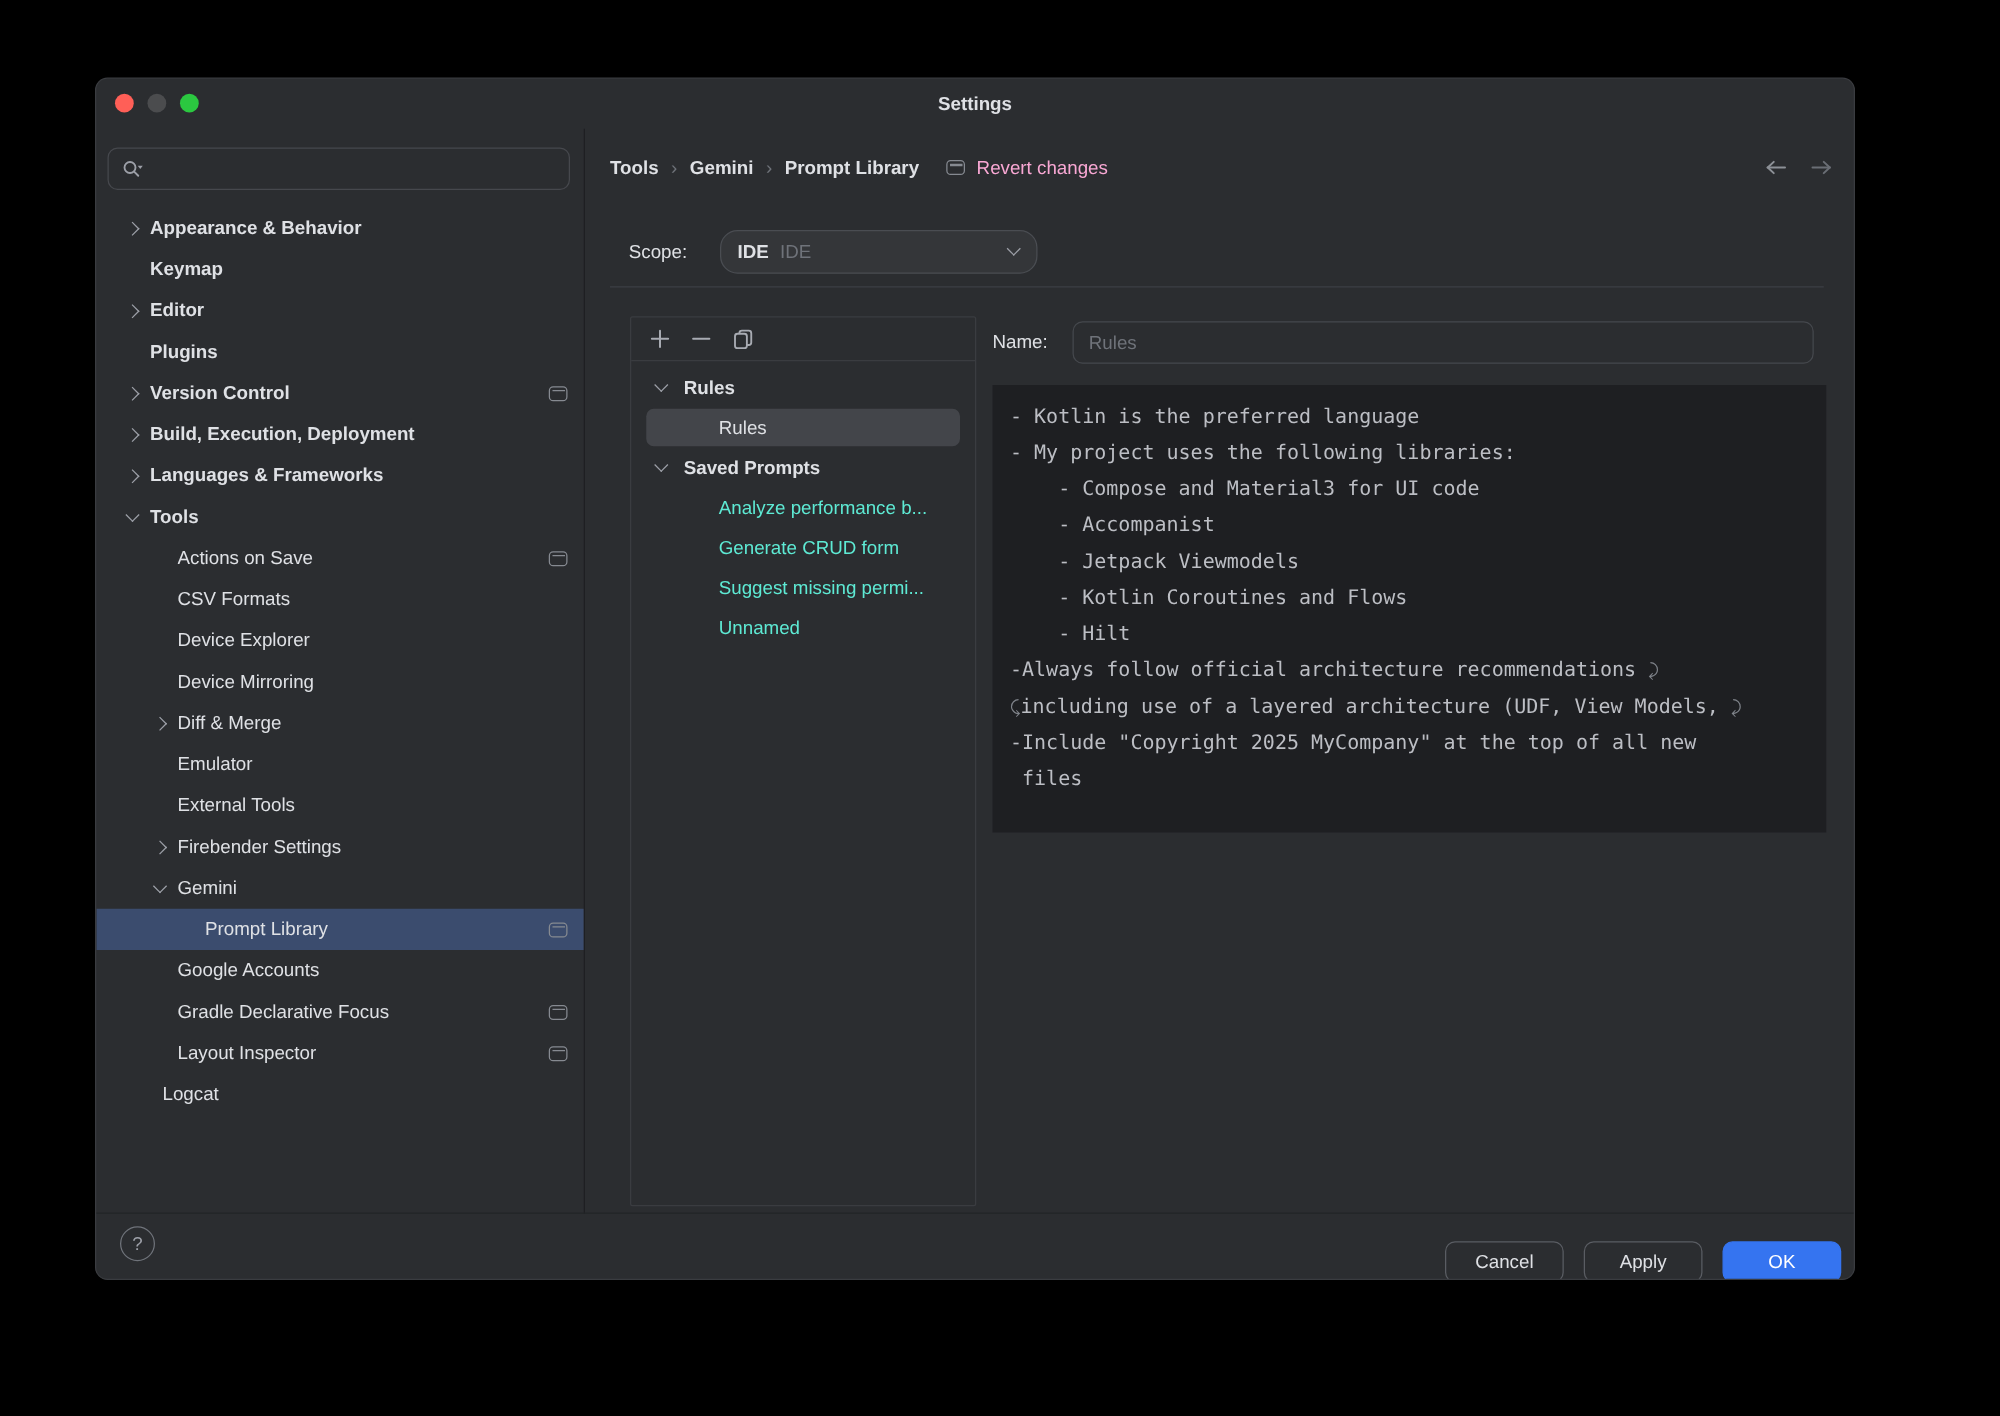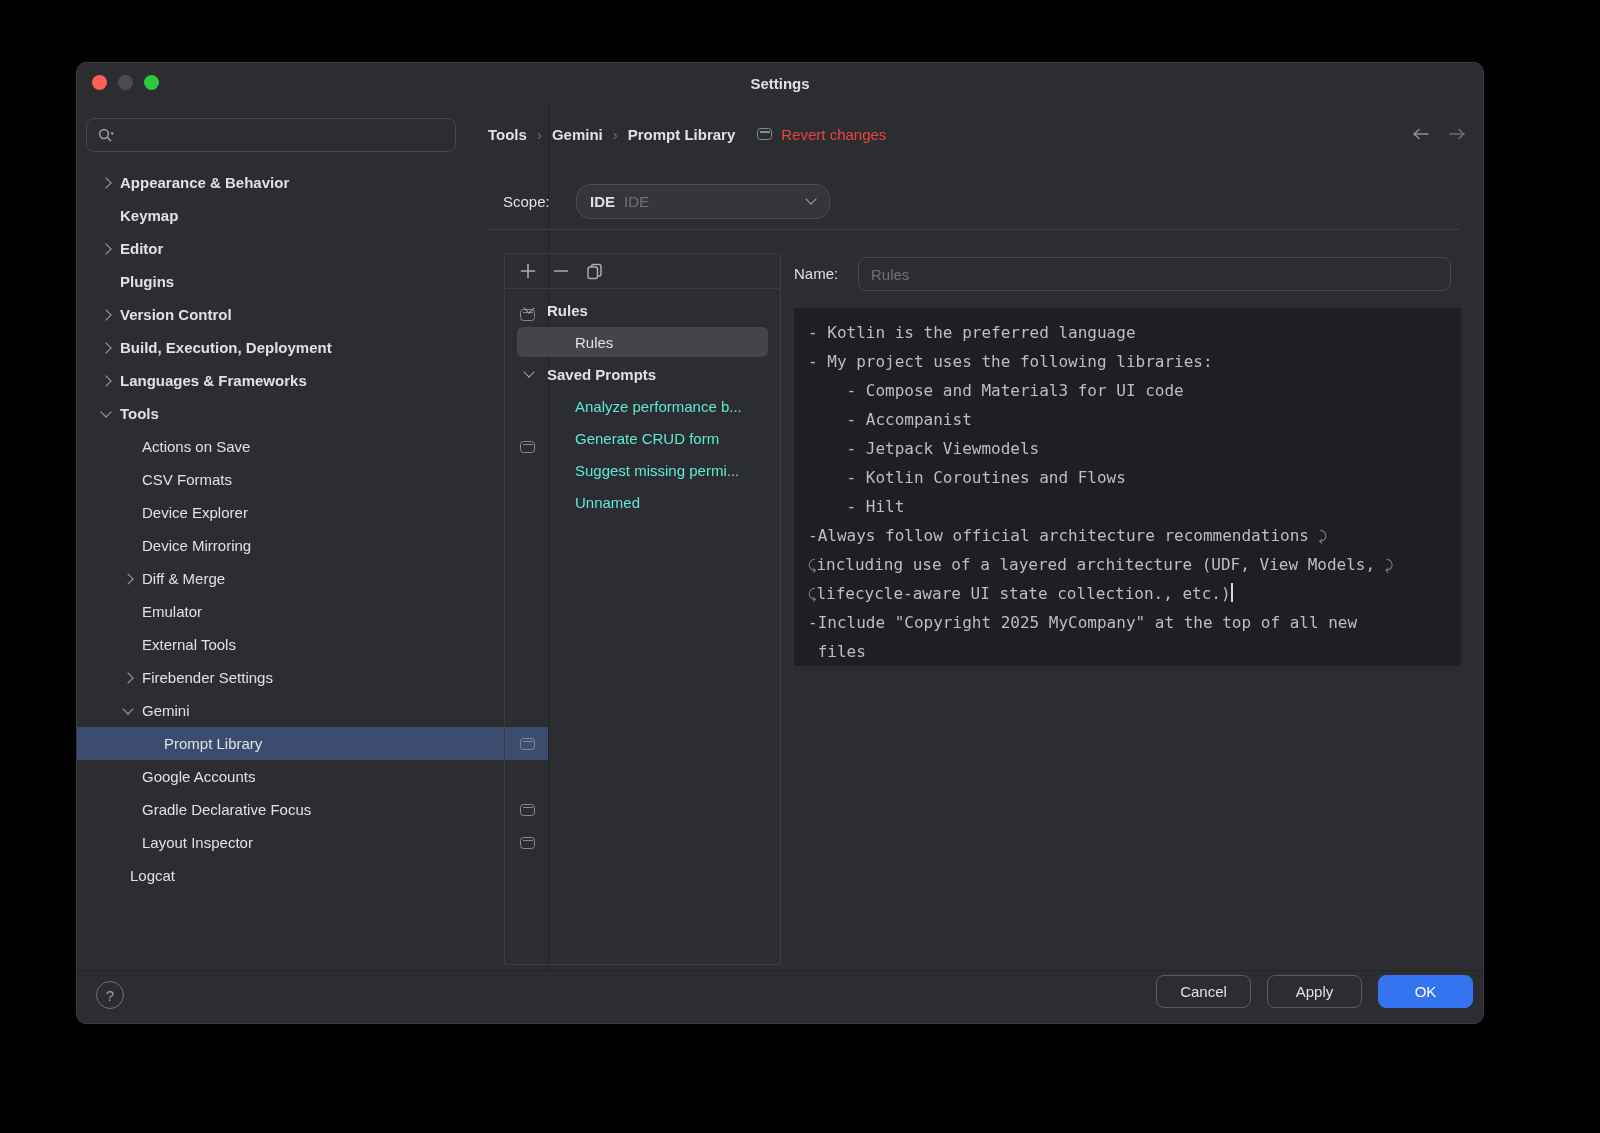--- a/index.html
+++ b/index.html
@@ -15,21 +15,21 @@
   
   .titlebar { position:absolute; left:0; right:0; top:0; height:40px; }
   .traffic { position:absolute; top:12px; left:15px; display:flex; gap:11px; }
   .light { width:15px; height:15px; border-radius:50%; }
   .light.close { background:#FF5F57; }
   .light.min { background:#4B4C4E; }
   .light.zoom { background:#2BC840; }
   .title { position:absolute; left:0; right:0; top:0; height:40px; display:flex;
     align-items:center; justify-content:center; font-weight:700; }
   
-  .sidebar { position:absolute; left:0; top:40px; bottom:52px; width:472px;
+  .sidebar { position:absolute; left:0; top:40px; bottom:52px; width:391px;
     border-right:1px solid #1E1F22; box-sizing:border-box; overflow:hidden; }
   .search { position:absolute; left:9px; top:15px; width:370px; height:34px;
     border:1px solid #46484D; border-radius:8px; display:flex; align-items:center;
     gap:4px; padding:0 10px; box-sizing:border-box; }
   .search input { flex:1; background:transparent; border:none; outline:none;
     color:#DFE1E5; font:15px "Liberation Sans", sans-serif; min-width:0; }
   .settings-tree { position:absolute; left:0; right:0; top:63px; bottom:0; }
   .side-row { height:33px; display:flex; align-items:center; padding-right:13px; }
   .side-row.selected { background:#3B4C6E; }
   .side-row.bold .side-label { font-weight:700; }
@@ -43,21 +43,21 @@
   .win-icon { width:15px; height:12px; border:1.5px solid #868A91; border-radius:3.5px;
     position:relative; box-sizing:border-box; flex:0 0 auto; }
   .win-icon::after { content:''; position:absolute; left:1.5px; right:1.5px; top:2px;
     height:1.5px; background:#868A91; }
   
   .main { position:absolute; left:392px; top:40px; right:0; bottom:52px; }
   .crumbs { position:absolute; left:19px; top:18px; height:26px; display:flex;
     align-items:center; gap:10px; font-weight:700; white-space:nowrap; }
   .crumb-sep { color:#6F737A; font-weight:400; }
   .revert { display:flex; align-items:center; gap:9px; margin-left:12px; font-weight:400; }
-  .revert .lbl { color:#ef4444; cursor:pointer; }
+  .revert .lbl { color:#f9a8d4; cursor:pointer; }
   .nav-arrows { position:absolute; right:16px; top:24px; display:flex; gap:16px; }
   .scope-label { position:absolute; left:34px; top:90px; }
   .dropdown { position:absolute; left:107px; top:81px; width:254px; height:35px;
     background:#343639; border:1px solid #4A4D52; border-radius:14px; display:flex;
     align-items:center; gap:9px; padding:0 13px; box-sizing:border-box; }
   .dd-primary { font-weight:700; }
   .dd-secondary { color:#6F737A; }
   .dd-caret { margin-left:auto; width:9px; height:9px; display:flex; }
   .dd-caret::before { content:''; width:7px; height:7px;
     border-right:1.7px solid #9DA0A8; border-bottom:1.7px solid #9DA0A8;
@@ -90,21 +90,21 @@
   .ed-line { height:29px; white-space:pre; }
   .wrap-marker { font-family:"DejaVu Sans", sans-serif; color:#7F838A; font-size:14px; }
   .caret-bar { display:inline-block; width:2px; height:19px; background:#D6D8DD;
     vertical-align:-3px; }
   
   .footer { position:absolute; left:0; right:0; bottom:0; height:52px;
     border-top:1px solid #222426; }
   .help { position:absolute; left:19px; top:10px; width:28px; height:28px;
     border:1.5px solid #6F737A; border-radius:50%; color:#9DA0A8; display:flex;
     align-items:center; justify-content:center; box-sizing:border-box; font-size:15px; }
-  .fbtns { position:absolute; right:10px; top:4px; display:flex; gap:16px; }
+  .fbtns { position:absolute; right:10px; top:22px; display:flex; gap:16px; }
   .btn { min-width:95px; height:33px; border-radius:8px; display:flex; align-items:center;
     justify-content:center; padding:0 18px; box-sizing:border-box; cursor:pointer; }
   .btn.ghost { border:1px solid #5A5D63; color:#DFE1E5; background:transparent; }
   .btn.primary { background:#3574F0; color:#FFFFFF; border:1px solid #3574F0; }
 </style>
 </head>
 <body>
 
 <div class="win">
 
@@ -312,21 +312,20 @@
     <div class="editor">
         <div class="ed-line"><span class="ed-text">- Kotlin is the preferred language</span></div>
         <div class="ed-line"><span class="ed-text">- My project uses the following libraries:</span></div>
         <div class="ed-line"><span class="ed-text">    - Compose and Material3 for UI code</span></div>
         <div class="ed-line"><span class="ed-text">    - Accompanist</span></div>
         <div class="ed-line"><span class="ed-text">    - Jetpack Viewmodels</span></div>
         <div class="ed-line"><span class="ed-text">    - Kotlin Coroutines and Flows</span></div>
         <div class="ed-line"><span class="ed-text">    - Hilt</span></div>
         <div class="ed-line"><span class="ed-text">-Always follow official architecture recommendations </span><span class="wrap-marker">⤸</span></div>
         <div class="ed-line"><span class="wrap-marker">⤹</span><span class="ed-text">including use of a layered architecture (UDF, View Models, </span><span class="wrap-marker">⤸</span></div>
-        <div class="ed-line"><span class="wrap-marker">⤹</span><span class="ed-text">lifecycle-aware UI state collection., etc.)</span><span class="caret-bar"></span></div>
         <div class="ed-line"><span class="ed-text">-Include "Copyright 2025 MyCompany" at the top of all new</span></div>
         <div class="ed-line"><span class="ed-text"> files</span></div>
       </div>
 
   </div>
 
   <div class="footer">
     <div class="help">
       <span>?</span>
     </div>

